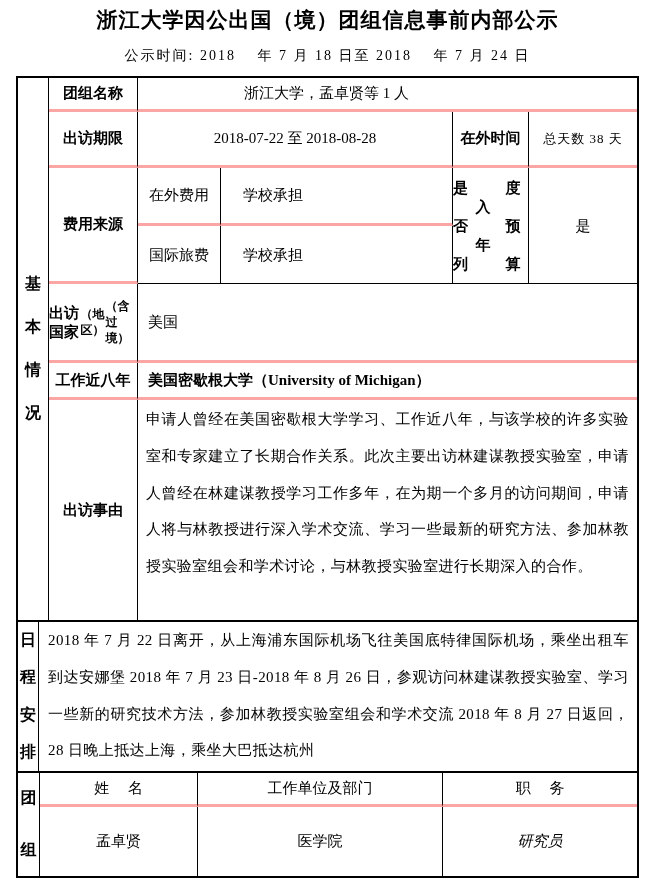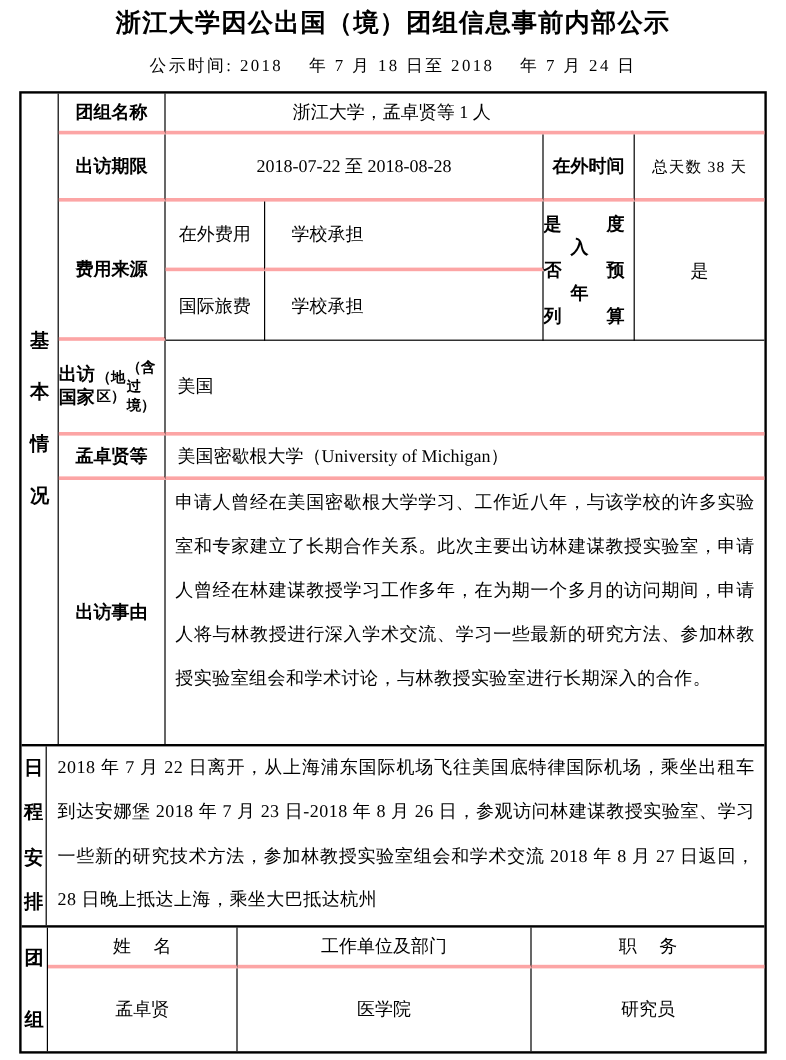--- a/index.html
+++ b/index.html
@@ -91,22 +91,22 @@
         <div class="cell song" style="grid-row:1/3;grid-column:4;">是</div>
       </div>
 
       <div class="cell hei br bb stack" style="grid-row:4;grid-column:2;">
         <span>出访国家</span>
         <span class="sm">（地区）</span>
         <span class="sm">（含过境）</span>
       </div>
       <div class="cell song bb left pl10" style="grid-row:4;grid-column:3;">美国</div>
 
-      <div class="cell hei br bb" style="grid-row:5;grid-column:2;">孟卓贤等</div>
-      <div class="cell song bb left pl10" style="grid-row:5;grid-column:3;">美国密歇根大学（University of Michigan）</div>
+      <div class="cell hei br bb" style="grid-row:5;grid-column:2;">工作近八年</div>
+      <div class="cell song bb left pl10" style="grid-row:5;grid-column:3;font-weight:bold;">美国密歇根大学（University of Michigan）</div>
 
       <div class="cell hei br" style="grid-row:6;grid-column:2;">出访事由</div>
       <div class="song para paraA" style="grid-row:6;grid-column:3;">申请人曾经在美国密歇根大学学习、工作近八年，与该学校的许多实验室和专家建立了长期合作关系。此次主要出访林建谋教授实验室，申请人曾经在林建谋教授学习工作多年，在为期一个多月的访问期间，申请人将与林教授进行深入学术交流、学习一些最新的研究方法、参加林教授实验室组会和学术讨论，与林教授实验室进行长期深入的合作。</div>
     </div>
 
     <div class="sec secB">
       <div class="cell vcell vspread hei br">
         <span>日</span>
         <span>程</span>
         <span>安</span>
@@ -119,17 +119,17 @@
       <div class="cell vcell vspread hei br" style="grid-row:1/3;grid-column:1;">
         <span>团</span>
         <span>组</span>
       </div>
       <div class="cell song br bb" style="grid-row:1;grid-column:2;">姓　 名</div>
       <div class="cell song br bb" style="grid-row:1;grid-column:3;">工作单位及部门</div>
       <div class="cell song br" style="grid-row:2;grid-column:2;">孟卓贤</div>
 
       <div class="cell song bb" style="grid-row:1;grid-column:4;">职　 务</div>
       <div class="cell song br" style="grid-row:2;grid-column:3;">医学院</div>
-      <div class="cell song" style="grid-row:2;grid-column:4;">研究员</div>
+      <div class="cell song" style="grid-row:2;grid-column:4;font-style:italic;">研究员</div>
     </div>
 
   </div>
 </div>
 
 </body></html>

